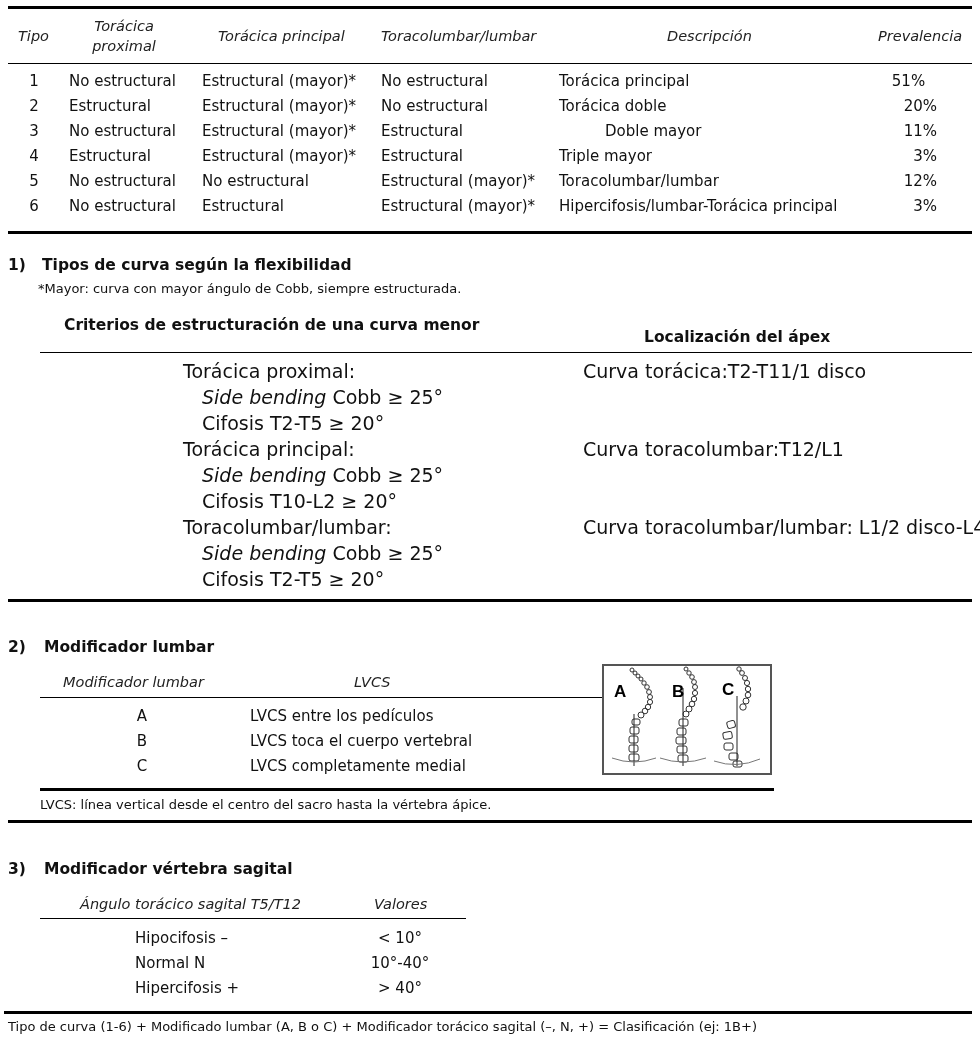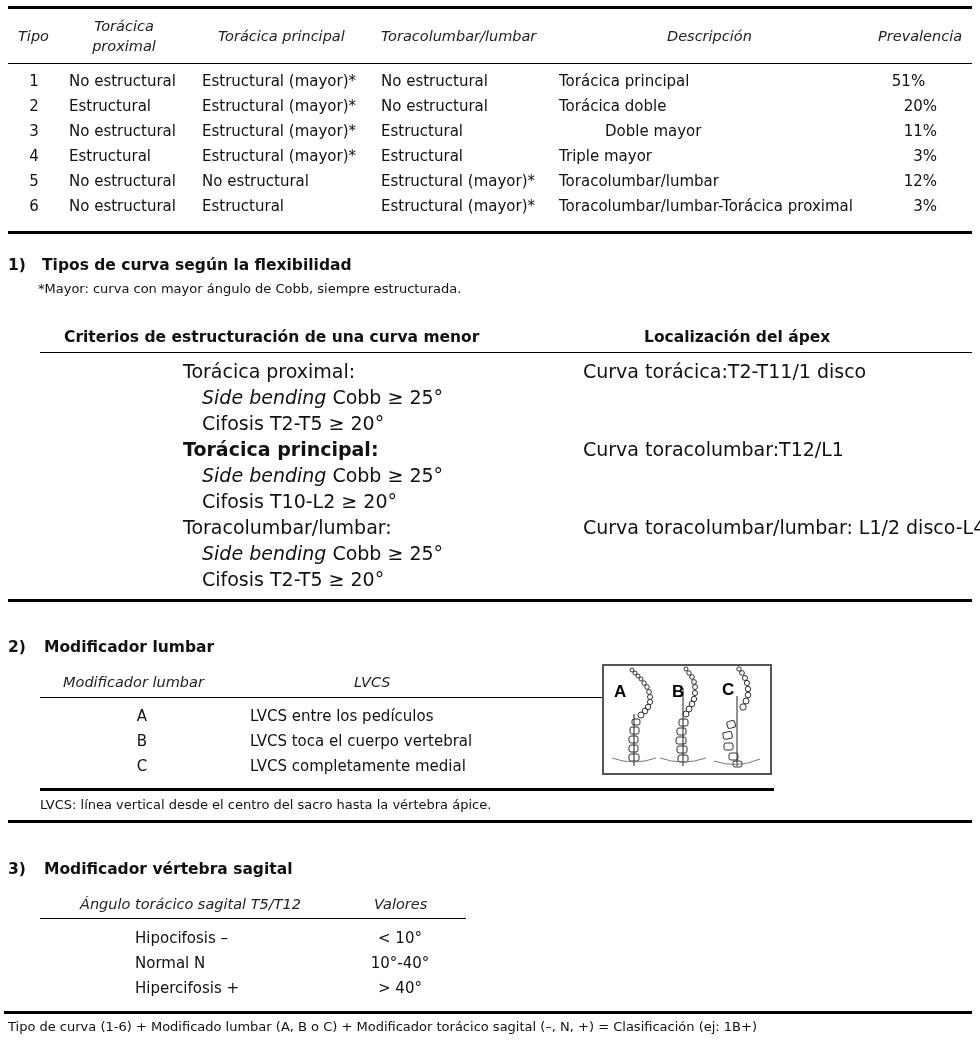--- a/index.html
+++ b/index.html
@@ -80,43 +80,43 @@
     <div class="cell" style="left:381px; top:169px;">Estructural (mayor)*</div>
     <div class="cell" style="left:559px; top:169px;">Toracolumbar/lumbar</div>
     <div class="cell right" style="left:880px; top:169px; width:57px;">12%</div>
   </div>
 
   <div>
     <div class="cell center" style="left:24px; top:194px; width:20px;">6</div>
     <div class="cell" style="left:69px; top:194px;">No estructural</div>
     <div class="cell" style="left:202px; top:194px;">Estructural</div>
     <div class="cell" style="left:381px; top:194px;">Estructural (mayor)*</div>
-    <div class="cell" style="left:559px; top:194px;">Toracolumbar/lumbar-Torácica proximal</div>
+    <div class="cell" style="left:559px; top:194px;">Hipercifosis/lumbar-Torácica principal</div>
     <div class="cell right" style="left:880px; top:194px; width:57px;">3%</div>
   </div>
 </div>
 
 <div class="rule-thick" style="left:8px; top:231px; width:964px;"></div>
 
 <div class="sec-title" style="left:8px; top:256px;">1)</div>
 <div class="sec-title" style="left:42px; top:256px;">Tipos de curva según la flexibilidad</div>
 <div class="note" style="left:38px; top:281px;">*Mayor: curva con mayor ángulo de Cobb, siempre estructurada.</div>
 
-<div class="sec-title" style="left:64px; top:328px; font-size:15.5px;">Criterios de estructuración de una curva menor</div>
+<div class="sec-title" style="left:64px; top:316px; font-size:15.5px;">Criterios de estructuración de una curva menor</div>
 <div class="sec-title" style="left:644px; top:328px; font-size:15.5px;">Localización del ápex</div>
 <div class="rule-thin" style="left:40px; top:352px; width:932px;"></div>
 
 <div class="crit" style="left:183px; top:358px;">Torácica proximal:</div>
 <div class="crit" style="left:202px; top:384px;">
   <span class="it">Side bending</span><span> Cobb ≥ 25°</span>
 </div>
 <div class="crit" style="left:202px; top:410px;">Cifosis T2-T5 ≥ 20°</div>
 <div class="crit" style="left:583px; top:358px;">Curva torácica:T2-T11/1 disco</div>
 
-<div class="crit" style="left:183px; top:436px;font-weight:bold;">Torácica principal:</div>
+<div class="crit" style="left:183px; top:436px;">Torácica principal:</div>
 <div class="crit" style="left:202px; top:462px;">
   <span class="it">Side bending</span><span> Cobb ≥ 25°</span>
 </div>
 <div class="crit" style="left:202px; top:488px;">Cifosis T10-L2 ≥ 20°</div>
 <div class="crit" style="left:583px; top:436px;">Curva toracolumbar:T12/L1</div>
 
 <div class="crit" style="left:183px; top:514px;">Toracolumbar/lumbar:</div>
 <div class="crit" style="left:202px; top:540px;">
   <span class="it">Side bending</span><span> Cobb ≥ 25°</span>
 </div>

